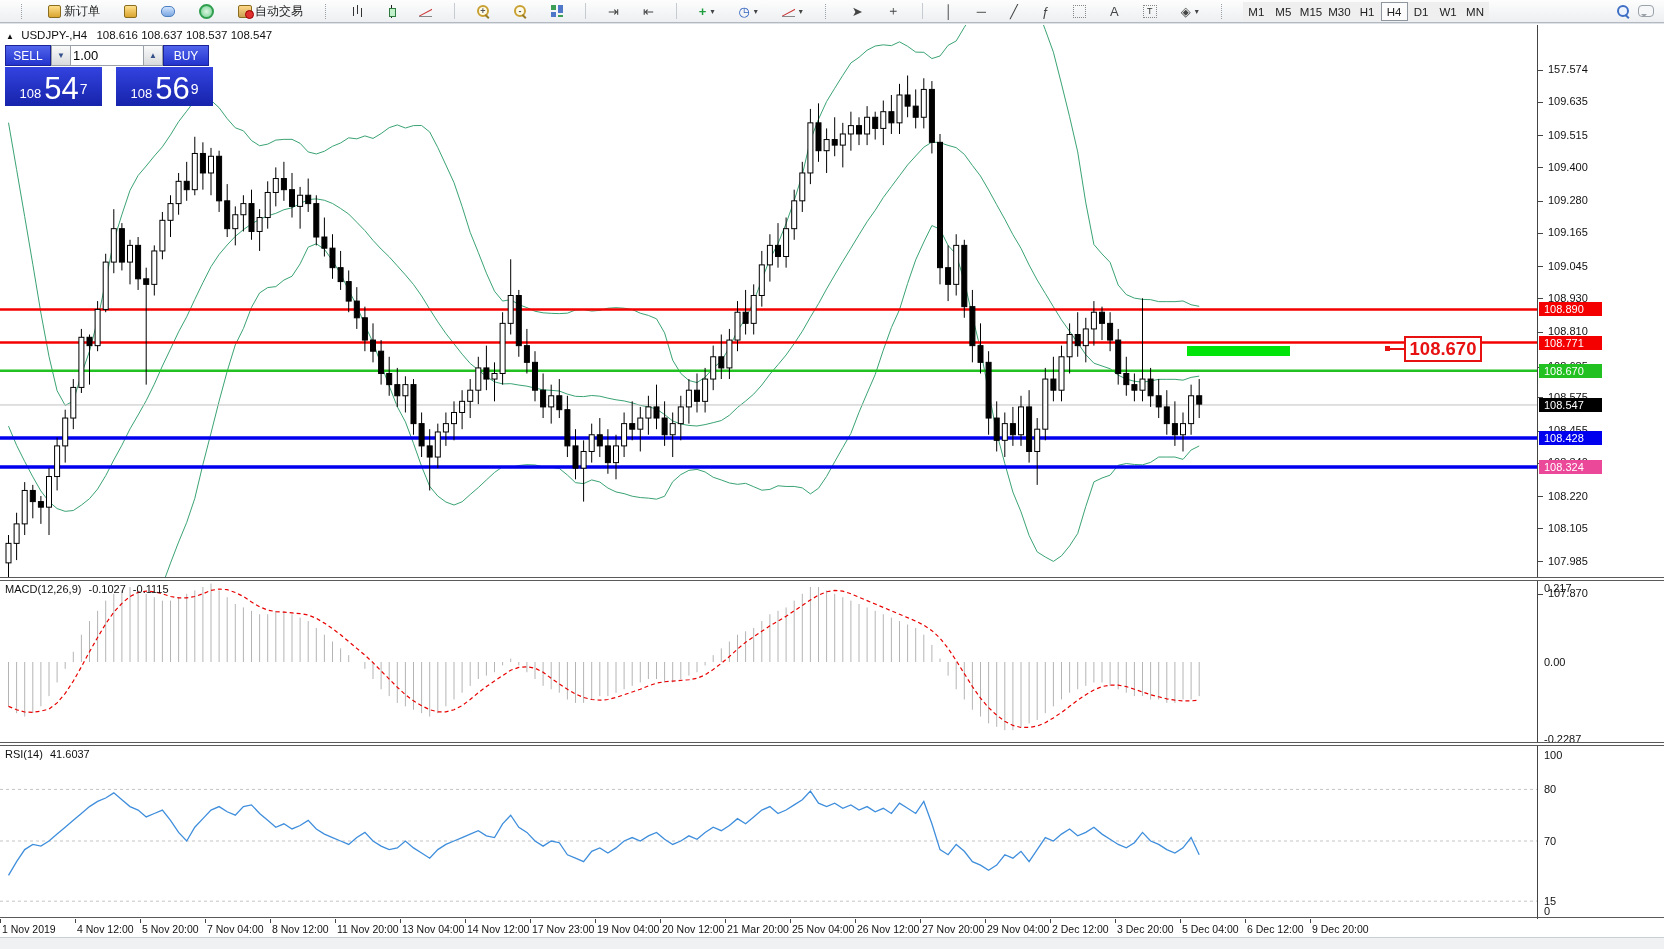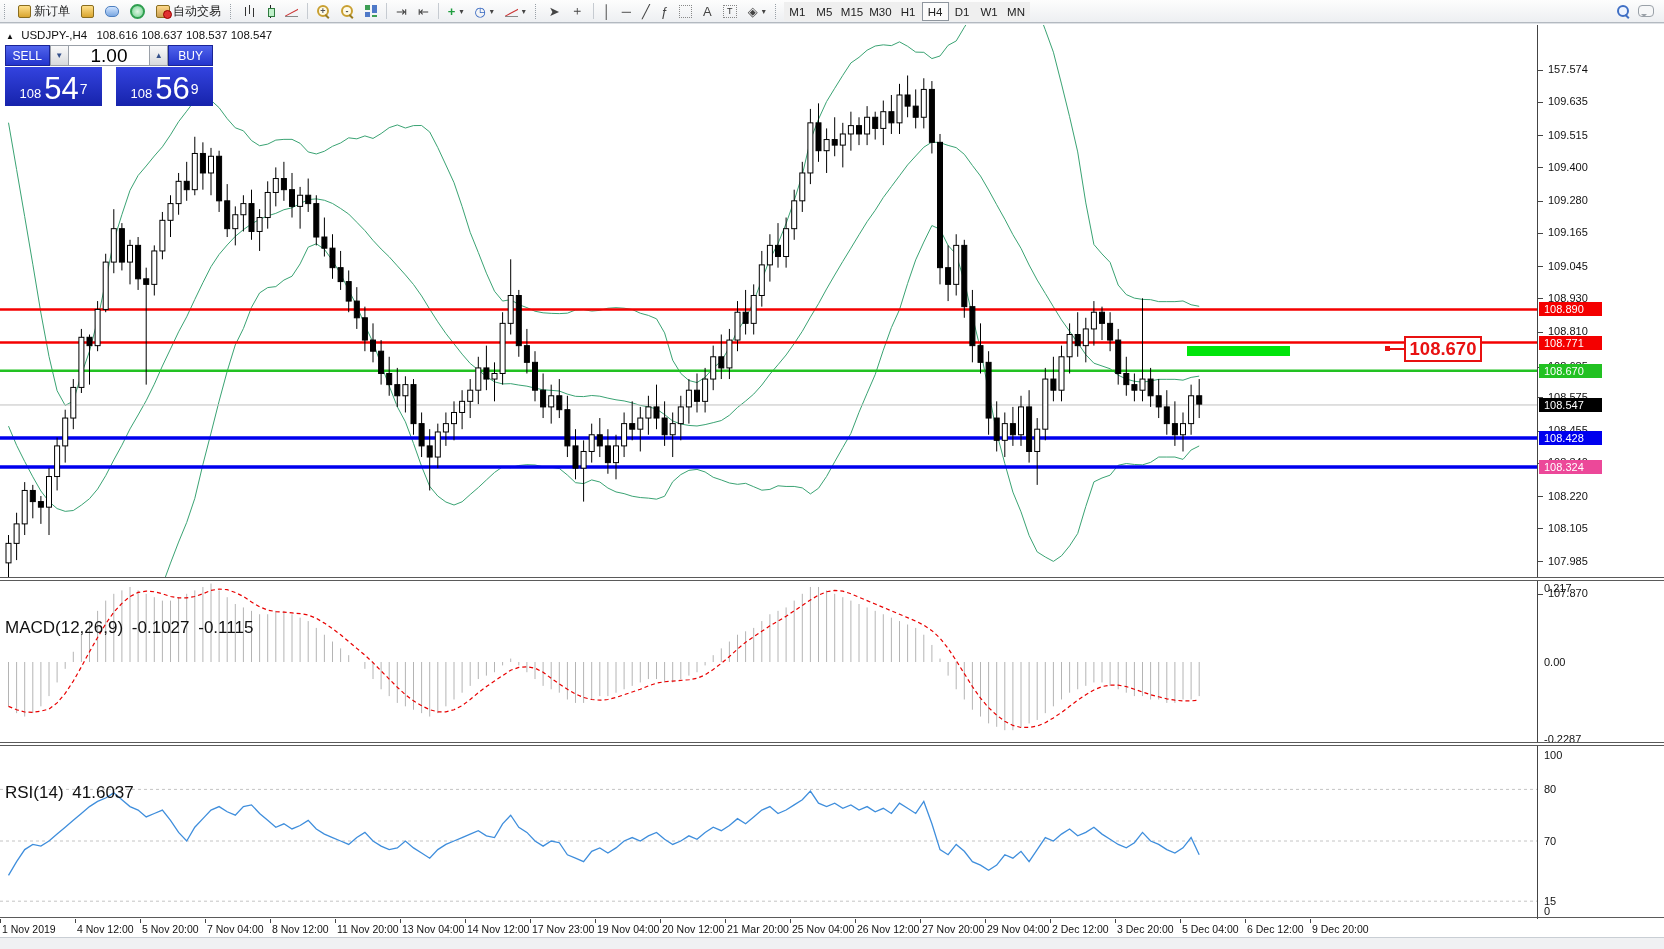--- a/index.html
+++ b/index.html
@@ -1,21 +1,21 @@
 <!DOCTYPE html>
 <html><head>
 <meta charset="utf-8">
 <style>
   html,body{margin:0;padding:0;}
   body{width:1664px;height:949px;overflow:hidden;background:#fff;
        font-family:"Liberation Sans",sans-serif;position:relative;}
   
   .toolbar{position:absolute;top:0;left:0;width:1664px;height:23px;
     background:linear-gradient(#fdfdfd,#edeff2);border-bottom:1px solid #b3b9c0;
-    display:flex;align-items:center;gap:1px;padding-left:1px;box-sizing:border-box;z-index:30;}
+    display:flex;align-items:center;gap:14px;padding-left:18px;box-sizing:border-box;z-index:30;}
   .tbtn{height:20px;display:flex;align-items:center;gap:3px;padding:0 4px;
     font-size:12px;color:#1c1c1c;background:transparent;border:1px solid transparent;cursor:default;white-space:nowrap;}
   .handle{width:4px;height:15px;border-left:1px dotted #9aa1a8;margin:0 3px;}
   .sep{width:1px;height:16px;background:#c6cbd1;margin:0 3px;}
   .ic{display:inline-block;width:13px;height:13px;line-height:13px;font-size:12px;text-align:center;}
   .sq{width:11px;height:11px;border-radius:2px;border:1px solid #8a6d1f;background:linear-gradient(#ffe08a,#d9a52f);}
   .cloudic{width:12px;height:9px;border-radius:5px;background:linear-gradient(#cfe3ff,#7aa7e0);border:1px solid #4d7fc0;}
   .sigic{width:11px;height:11px;border-radius:50%;border:2px solid #2f9e4f;background:radial-gradient(#dff6e4,#6fd08c);}
   .autic{position:relative;width:12px;height:11px;background:linear-gradient(#ffd98a,#caa053);border:1px solid #8a6d1f;border-radius:2px;}
   .autic::after{content:"";position:absolute;right:-3px;bottom:-2px;width:7px;height:7px;border-radius:50%;background:#e03030;border:1px solid #900;}
@@ -56,33 +56,33 @@
   .chart-header .tri{font-size:8px;margin-right:4px;}
   svg.pane{position:absolute;left:0;}
   .axiscol{position:absolute;left:1538px;top:1px;width:126px;height:912px;background:#fff;z-index:5;}
   .axisborder{position:absolute;left:1537px;top:1px;width:1px;height:912px;background:#444;z-index:6;}
   .pticklbl{position:absolute;left:10px;font-size:11px;color:#111;}
   .ptick{position:absolute;left:0px;width:5px;height:1px;background:#444;}
   .pbadge{position:absolute;left:1px;width:58px;height:14px;color:#fff;font-size:11px;line-height:14px;
      padding-left:5px;z-index:7;}
   .pane-sep{position:absolute;left:0;width:1664px;height:2px;border-top:1px solid #5a5a5a;border-bottom:1px solid #5a5a5a;background:#fff;z-index:8;}
   .pane-sep.single{height:0;border-bottom:none;}
-  .ind-label{position:absolute;left:5px;font-size:17px;color:#111;z-index:9;margin-top:35px;}
+  .ind-label{position:absolute;left:5px;font-size:11px;color:#111;z-index:9;}
   .timeaxis{position:absolute;left:0;top:895px;width:1664px;height:18px;background:#fff;z-index:9;}
   .tlabel{position:absolute;top:4px;font-size:10.5px;color:#111;white-space:nowrap;}
   .ttick{position:absolute;top:0;width:1px;height:4px;background:#444;}
   .bottomstrip{position:absolute;left:0;top:913px;width:1664px;height:13px;background:#f0f1f3;border-top:1px solid #c9ced4;}
   
   .tpanel{position:absolute;left:5px;top:21px;z-index:25;width:208px;}
   .trow1{display:flex;height:21px;}
   .btn-sell,.btn-buy{width:46px;color:#fff;font-size:12px;text-align:center;line-height:21px;
      background:linear-gradient(#5064ec,#2334cd);border:1px solid #1a2496;box-sizing:border-box;cursor:pointer;}
   .spin{width:20px;background:linear-gradient(#fafafa,#d8dadd);border:1px solid #9aa0a8;box-sizing:border-box;
      font-size:8px;color:#33508a;text-align:center;line-height:19px;cursor:pointer;}
-  .vol{width:80px;border:1px solid #9aa0a8;border-left:none;border-right:none;text-align:center;font-size:19px;color:#000;box-sizing:border-box;}
+  .vol{width:72px;border:1px solid #9aa0a8;border-left:none;border-right:none;text-align:left;font-size:13px;color:#000;box-sizing:border-box;}
   .trow2{display:flex;gap:14px;margin-top:1px;}
   .bigpx{flex:1;height:37px;background:linear-gradient(#3343df,#1623ab);color:#fff;display:flex;
      align-items:flex-end;justify-content:center;padding-bottom:2px;cursor:pointer;}
   .bigpx .pref{font-size:13px;margin-right:3px;line-height:20px;}
   .bigpx .big{font-size:31px;line-height:31px;font-weight:400;}
   .bigpx .sup{font-size:14px;line-height:30px;vertical-align:top;margin-left:1px;}
   
   .cn-note{position:absolute;left:1178px;top:259px;z-index:15;font-size:33px;font-weight:bold;letter-spacing:8px;
      color:#2de52d;text-shadow:2px 2px 0 #0a3c0a,-1px -1px 0 #0a3c0a;white-space:nowrap;}
   .pricebox{position:absolute;left:1404px;top:312px;width:74px;height:22px;border:2px solid #e81111;color:#e81111;

